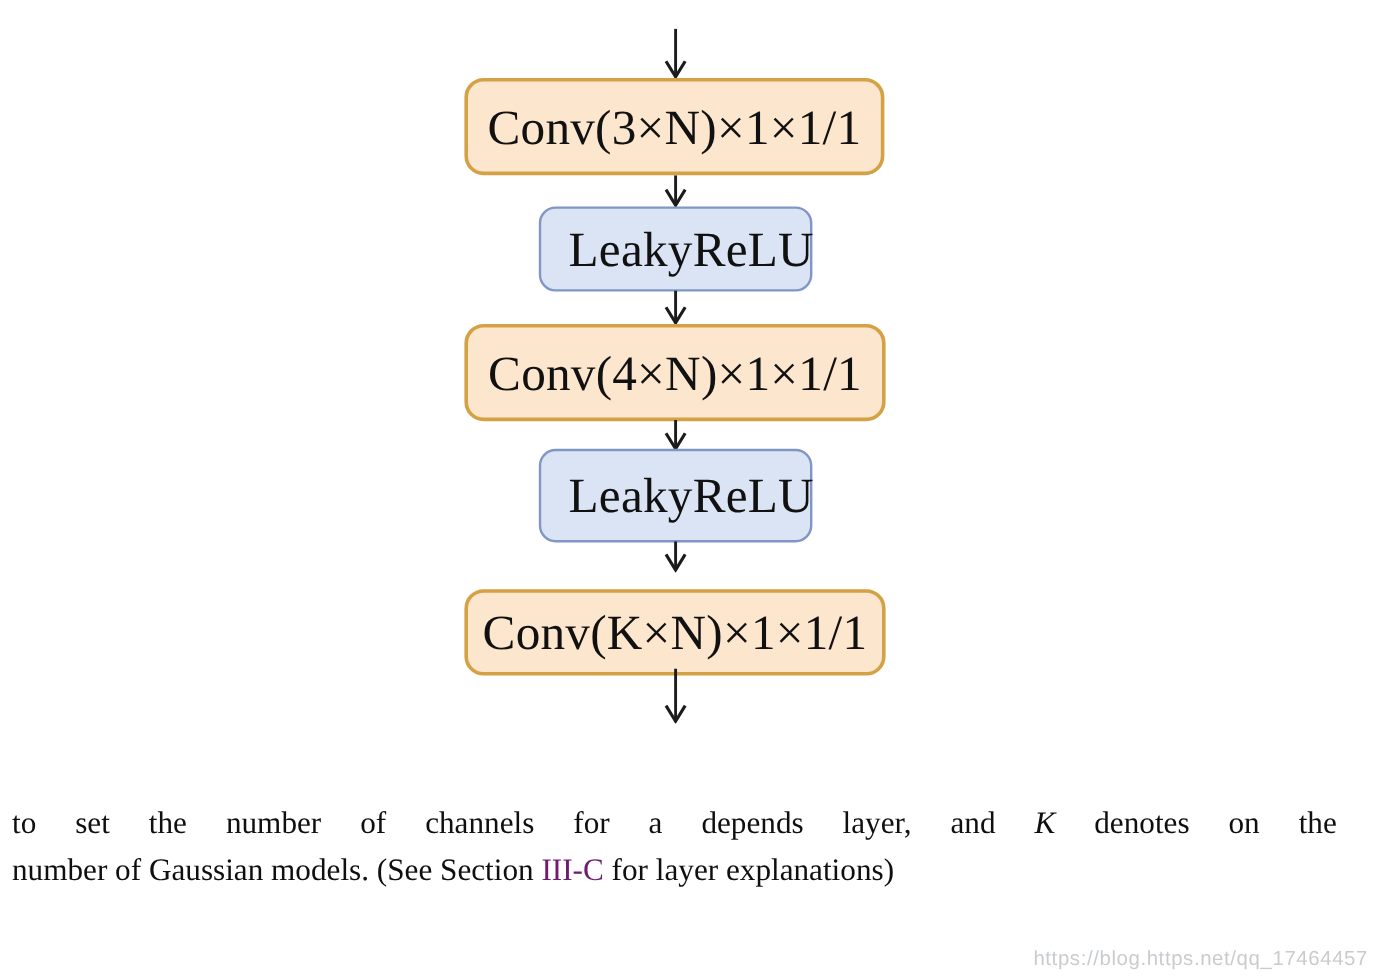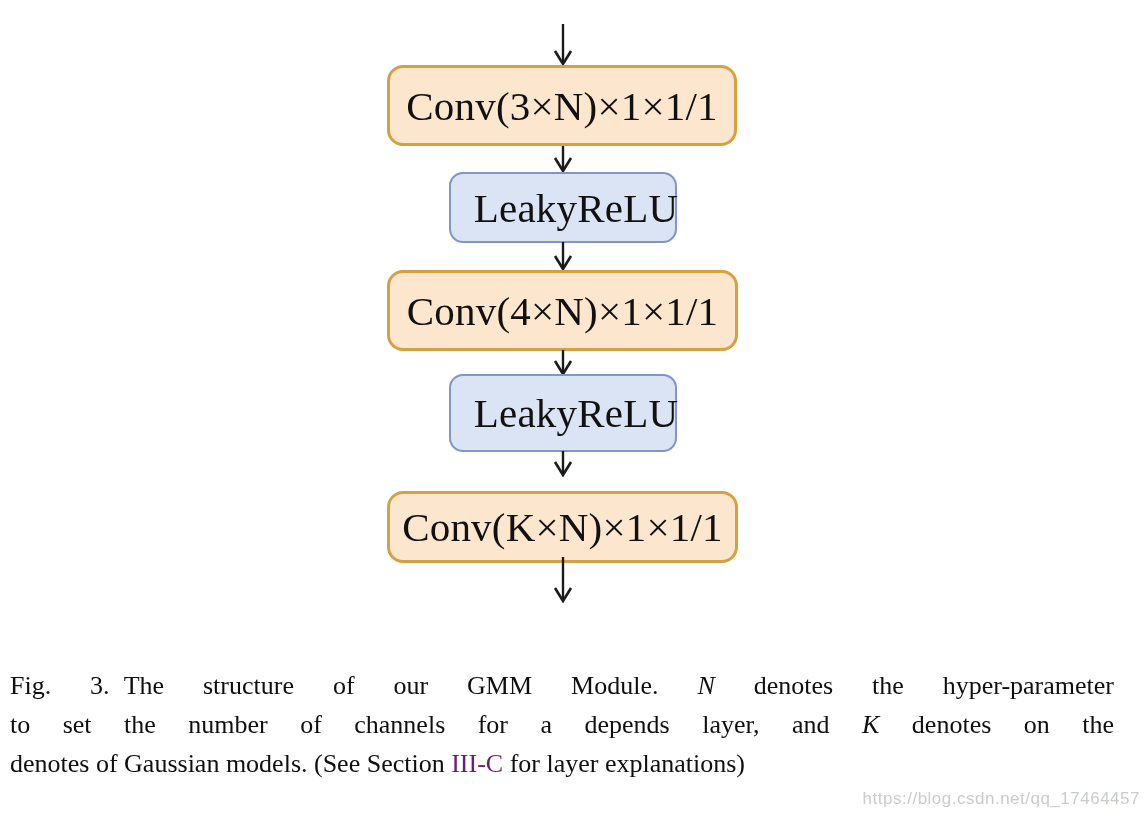--- a/index.html
+++ b/index.html
@@ -116,25 +116,22 @@
       <svg width="22" height="46" viewBox="0 0 22 46">
         <line x1="11" y1="0" x2="11" y2="43" stroke="#1b1b1b" stroke-width="2.4"></line>
         <polyline points="3,31 11,44 19,31" fill="none" stroke="#1b1b1b" stroke-width="2.6"></polyline>
       </svg>
     </div>
 
   </div>
 
   <div class="caption">
     <div class="cap-line justify">
-      <span class="fig-label">Fig. 3.</span><span>The structure of our GMM Module. </span><span class="math">N</span><span> denotes the hyper-parameter</span>
-    </div>
-    <div class="cap-line justify">
       <span>to set the number of channels for a depends layer, and </span><span class="math">K</span><span> denotes on the</span>
     </div>
     <div class="cap-line">
-      <span>denotes of Gaussian models. (See Section </span><span class="section-link">III-C</span><span> for layer explanations)</span>
+      <span>number of Gaussian models. (See Section </span><span class="section-link">III-C</span><span> for layer explanations)</span>
     </div>
   </div>
 
-  <div class="watermark">https://blog.csdn.net/qq_17464457</div>
+  <div class="watermark">https://blog.https.net/qq_17464457</div>
 
 </div>
 
 </body></html>

